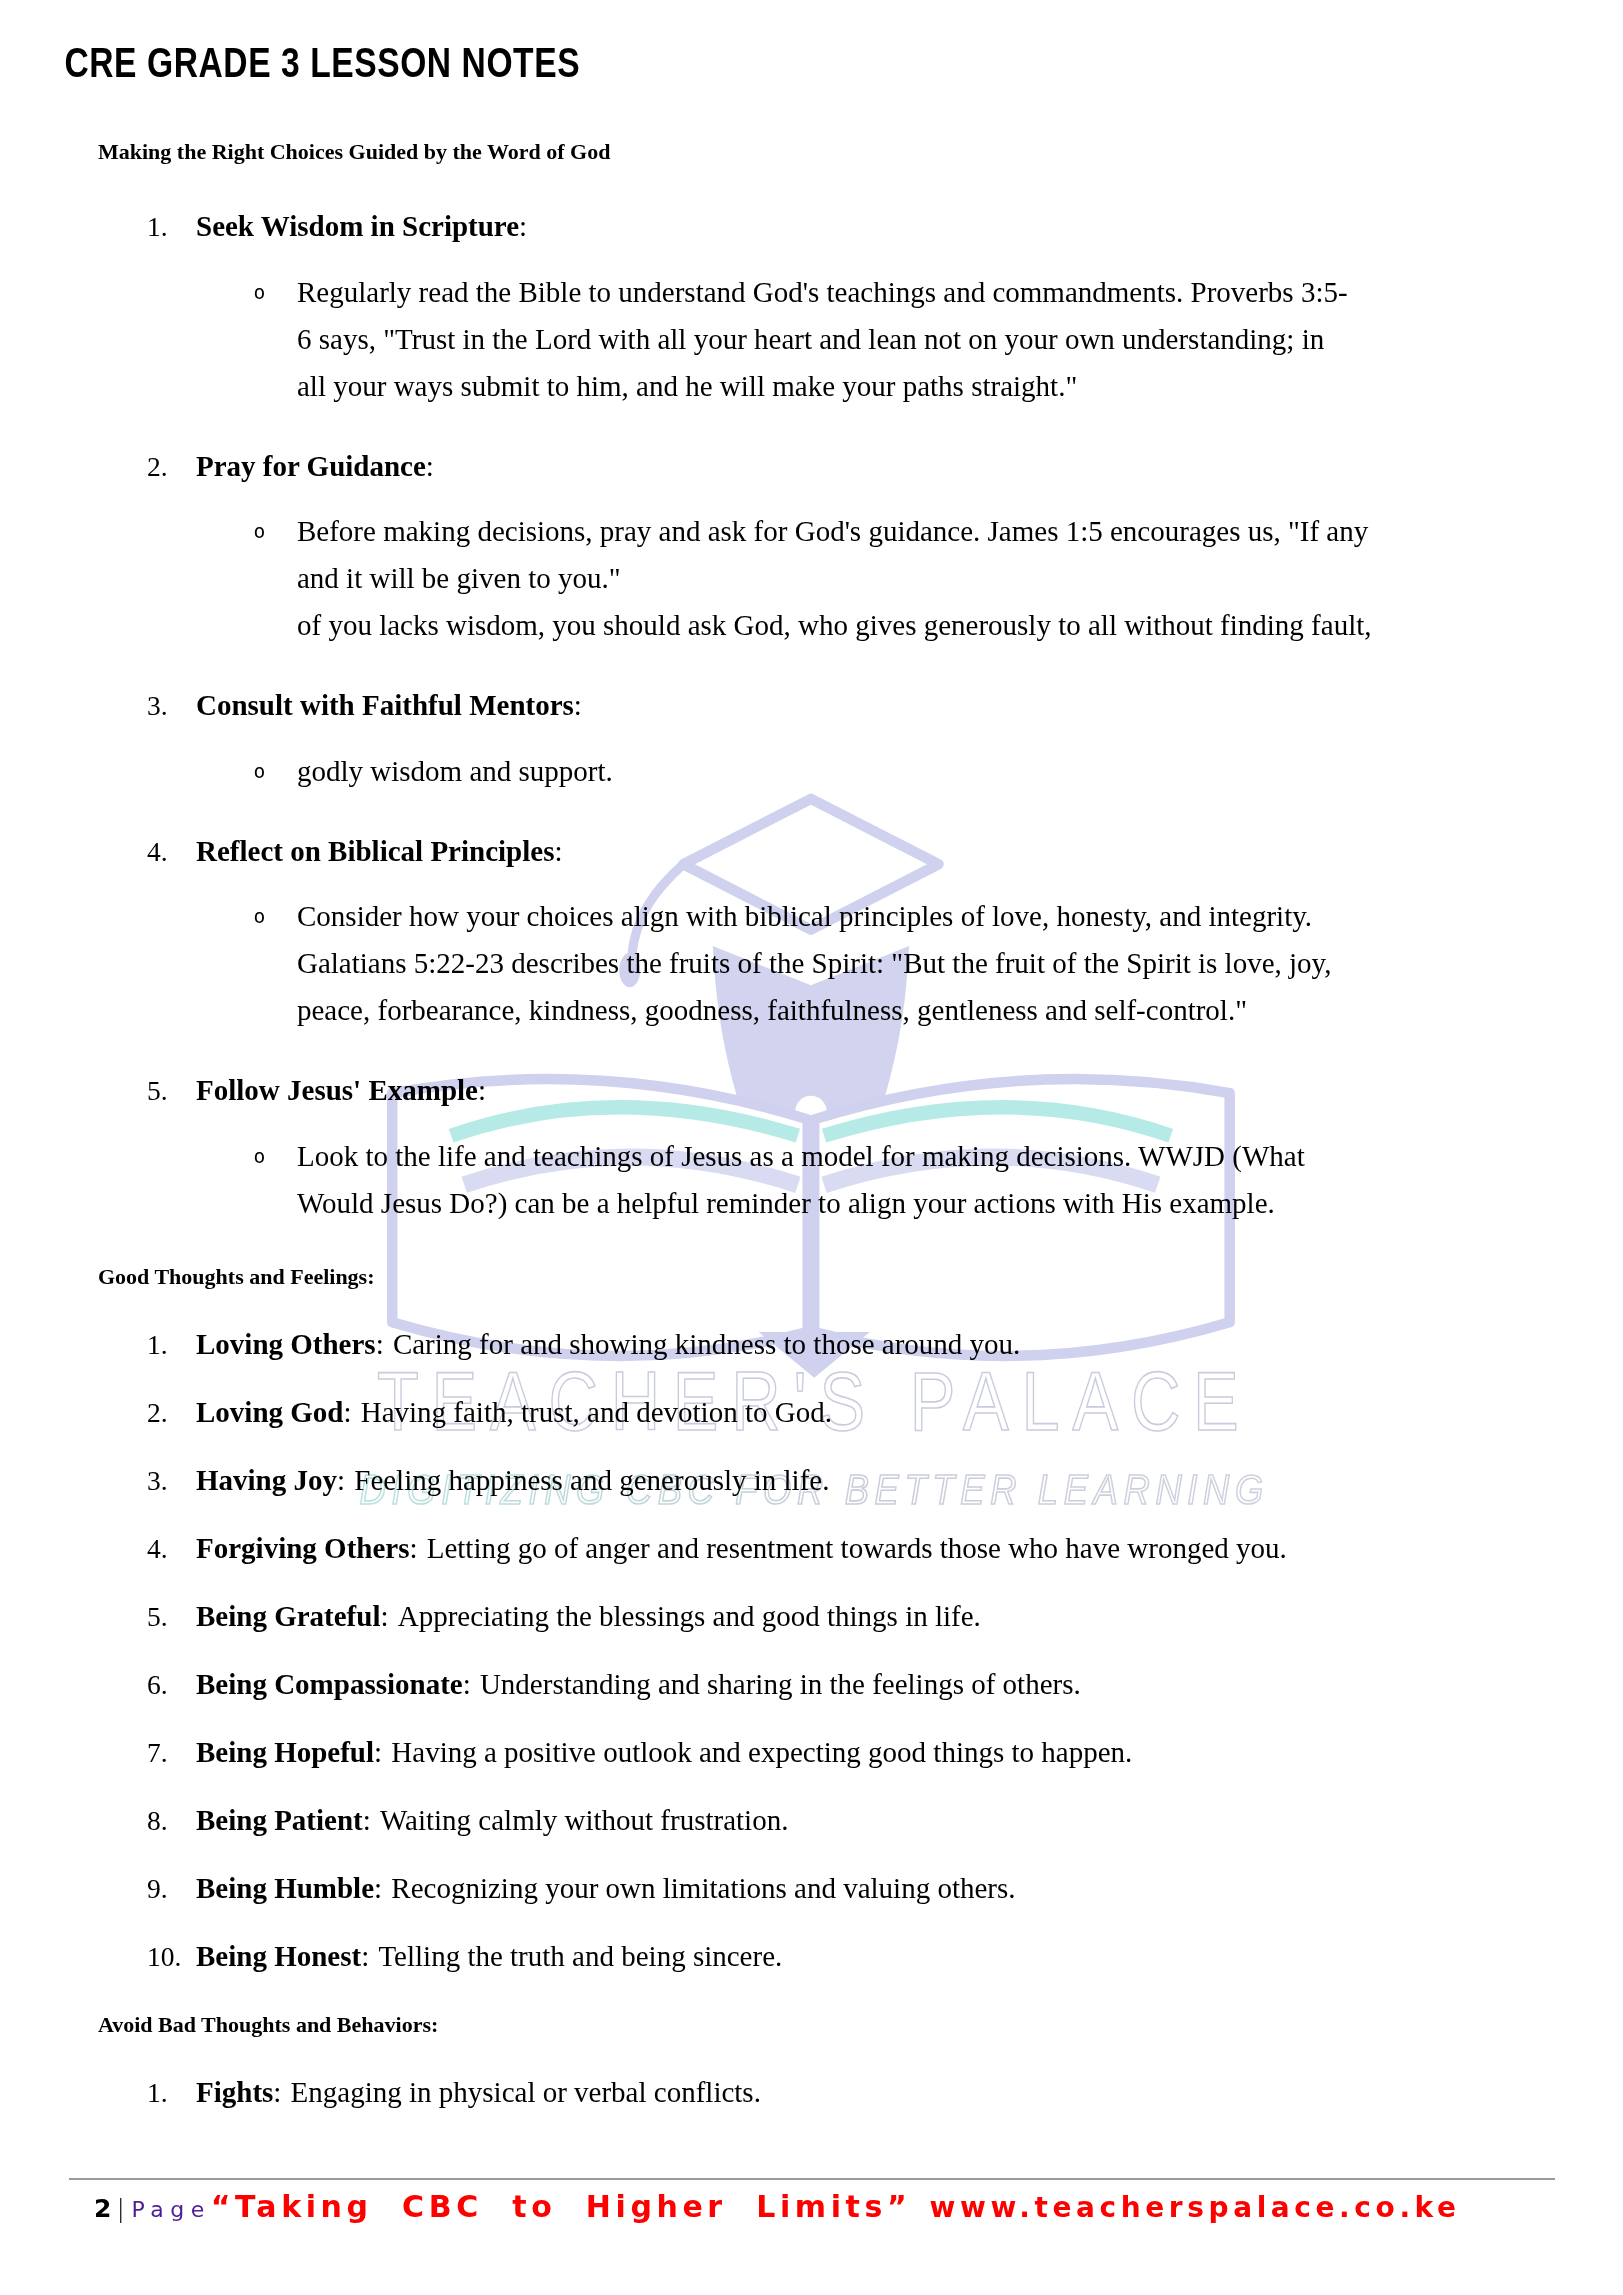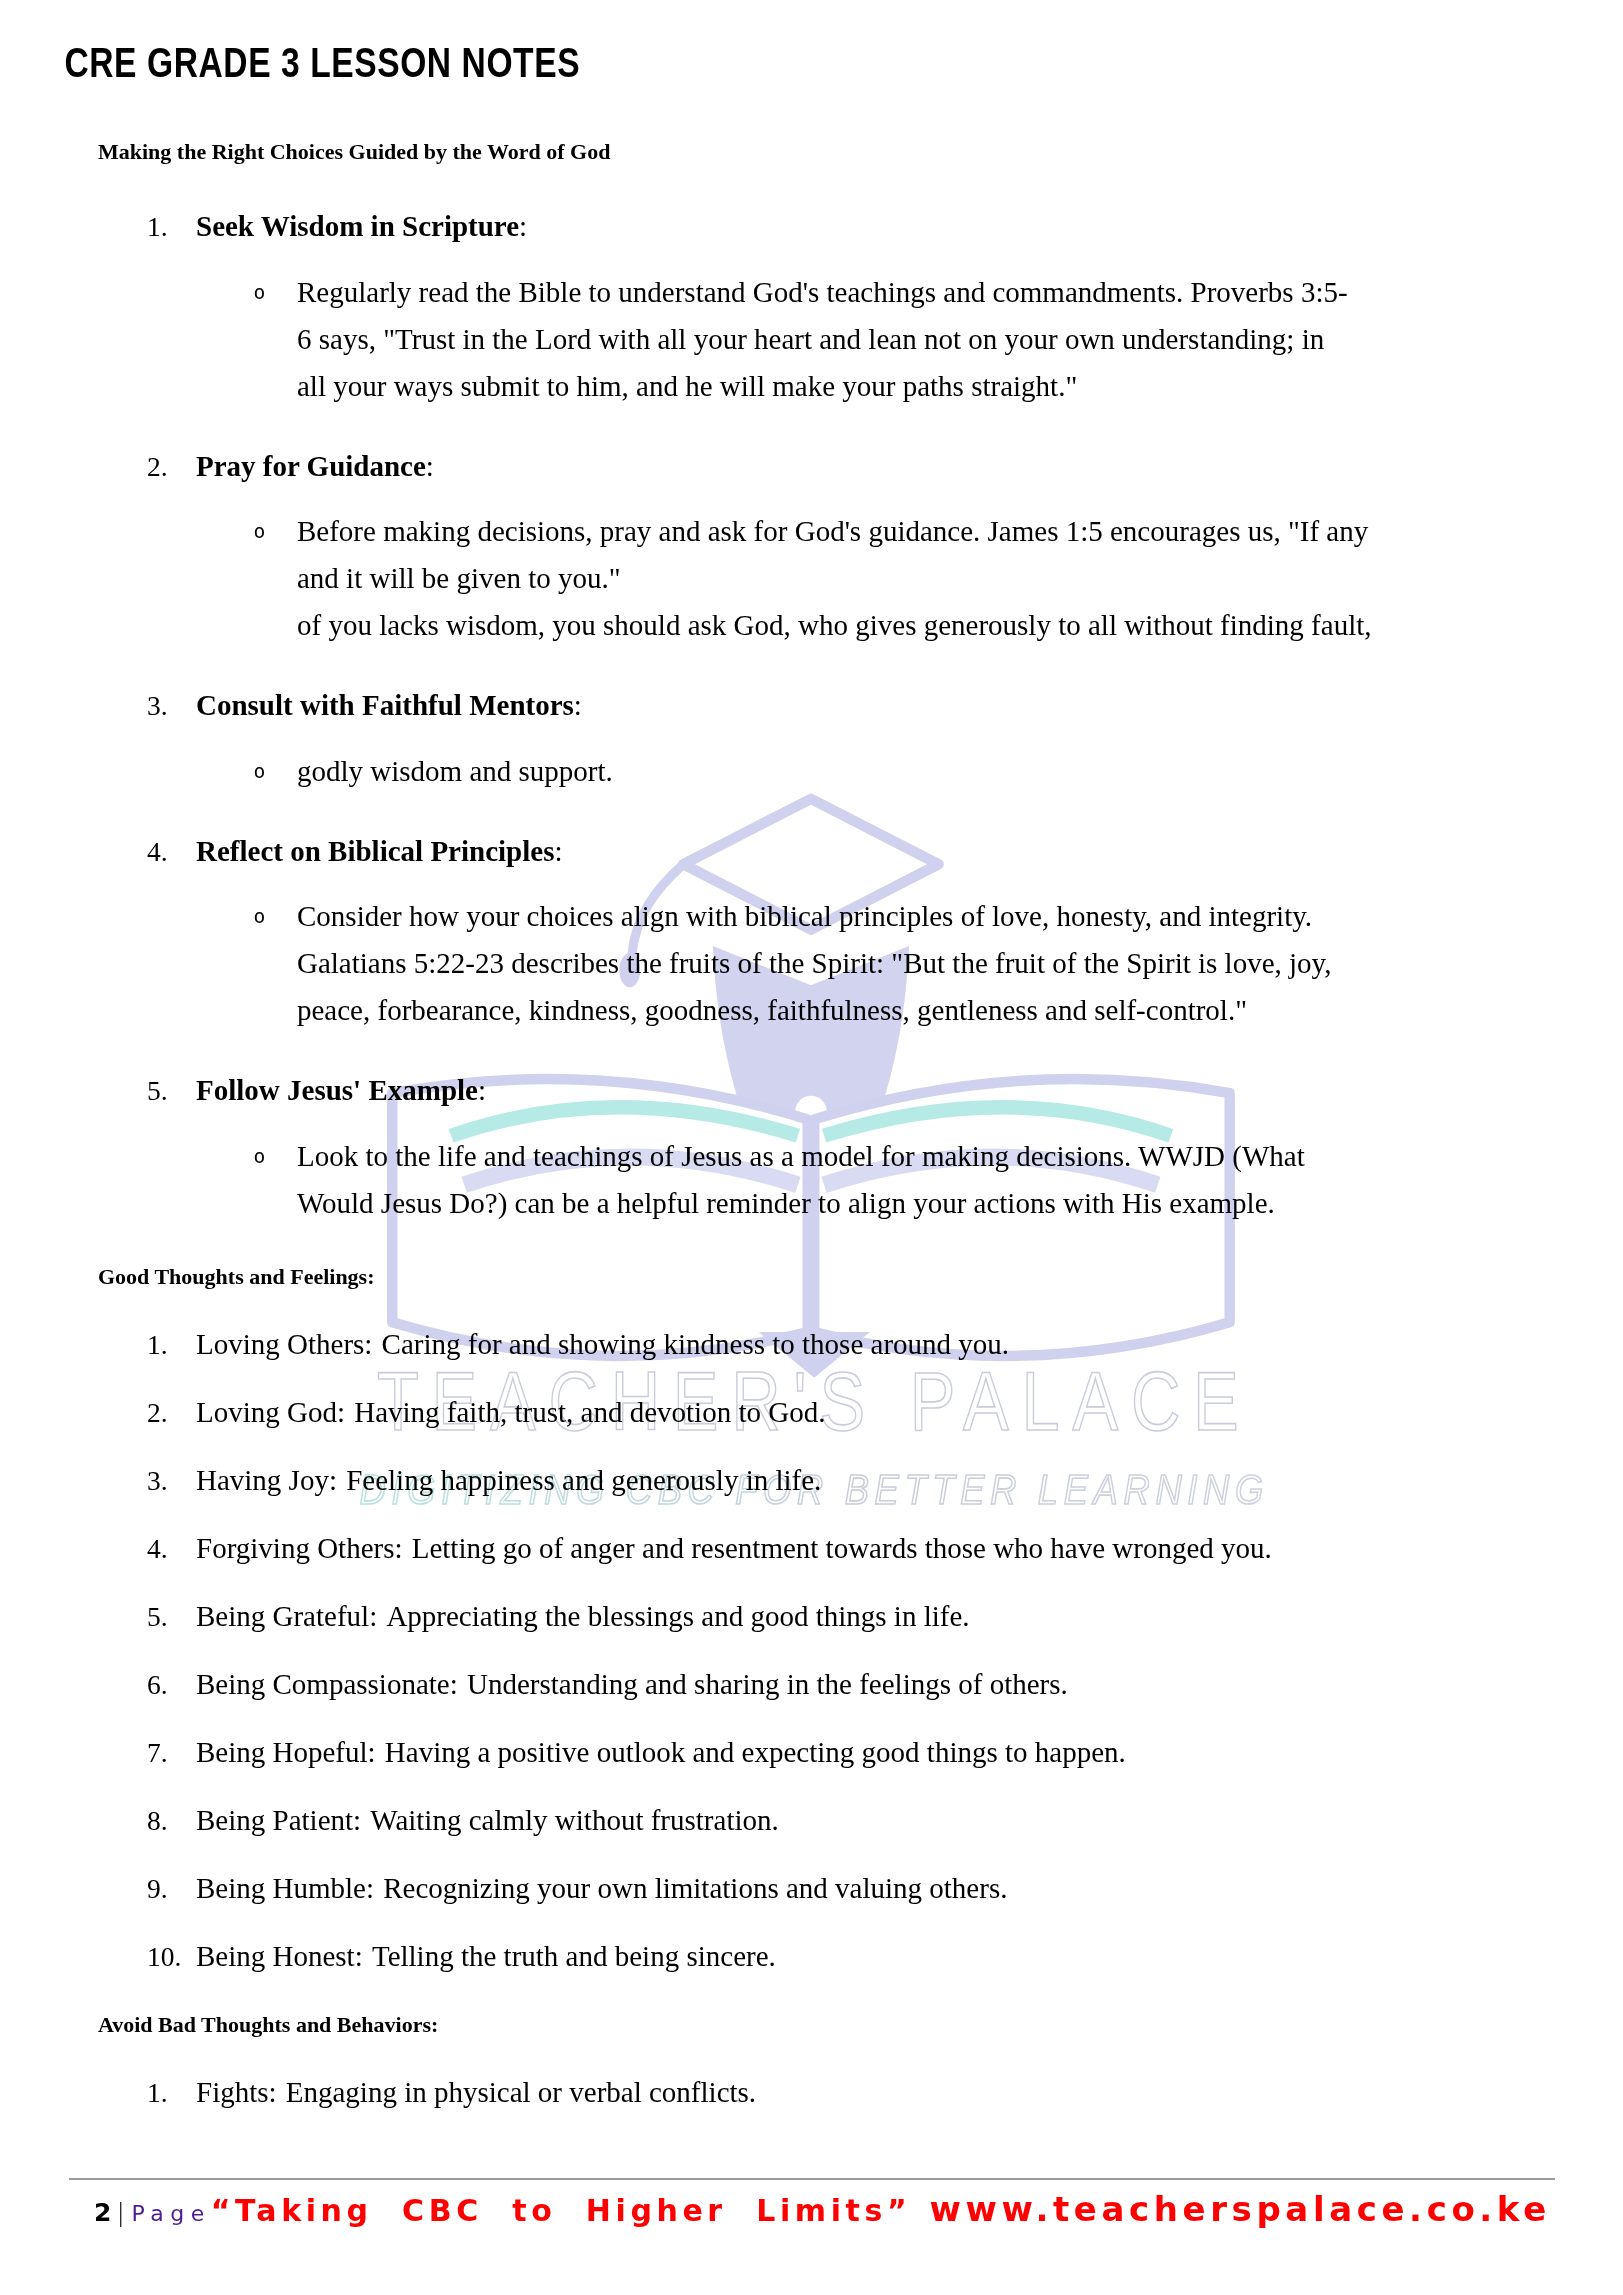--- a/index.html
+++ b/index.html
@@ -44,40 +44,40 @@
   }
   .o-marker{
     position:absolute;left:2.6px;top:0;
     font-family:"DejaVu Sans Mono", monospace;
     font-size:19.6px;line-height:47px;
   }
 
   .plain-item{
     margin:31px 0 0 147px;font-size:29px;line-height:37px;white-space:nowrap;
   }
-  .plain-item b{font-weight:normal;}
+  .plain-item b{font-weight:bold;}
   .colon-sp{margin-right:9.2px;}
 
   .footer{position:absolute;left:0;top:2178px;width:1623px;z-index:1;}
   .footer-rule{
     margin-left:69px;width:1486px;border-top:2.6px solid #9a9a9a;height:0;
   }
   .footer-row{
     margin:9.2px 0 0 94px;display:flex;align-items:baseline;white-space:nowrap;
     font-family:"DejaVu Sans", sans-serif;
   }
   .pg-num{font-weight:bold;font-size:25px;color:#000;}
   .pg-bar{font-size:25px;font-weight:300;margin:0 6.5px 0 5.2px;color:#000;}
   .pg-word{font-size:22px;color:#4c1d95;letter-spacing:6.5px;}
   .footer-tagline{
     color:#fe0000;font-weight:bold;font-size:30px;
     letter-spacing:4.6px;word-spacing:14.4px;
   }
   .footer-site{
-    margin-left:18.3px;color:#fe0000;font-weight:bold;font-size:34px;
+    margin-left:18.3px;color:#fe0000;font-weight:bold;font-size:28px;
     letter-spacing:4.6px;
   }
 </style>
 </head>
 <body>
 
 <div class="page">
 
   <svg class="watermark" width="929" height="772" viewBox="0 0 1420 1180" aria-hidden="true">
     <defs>

